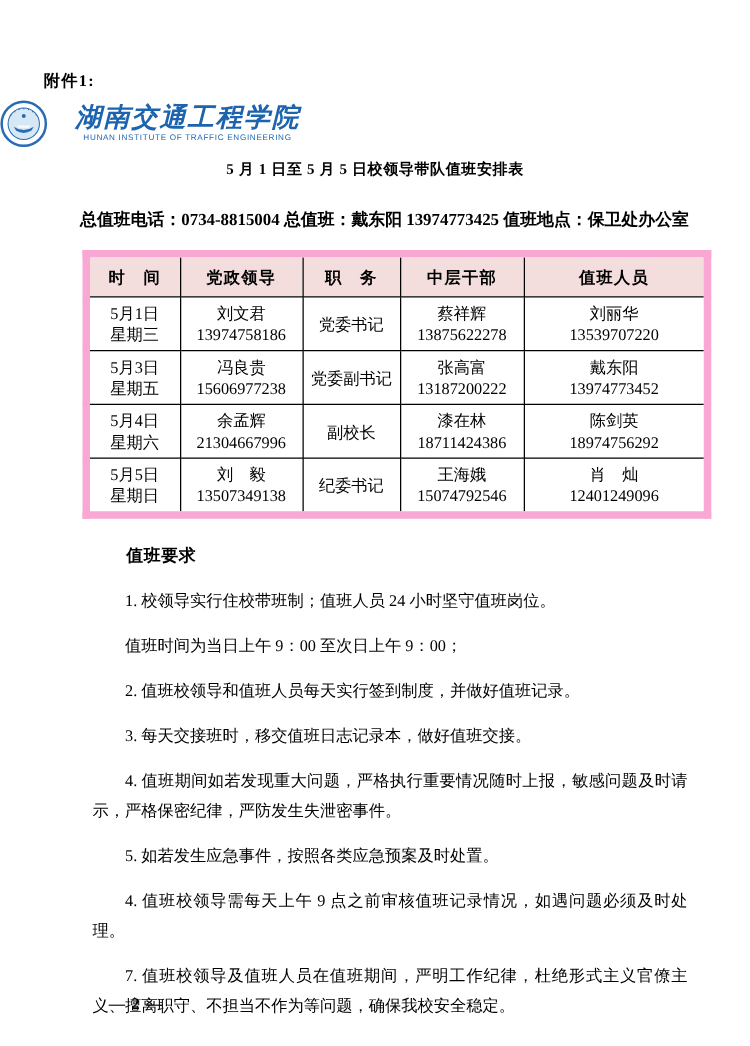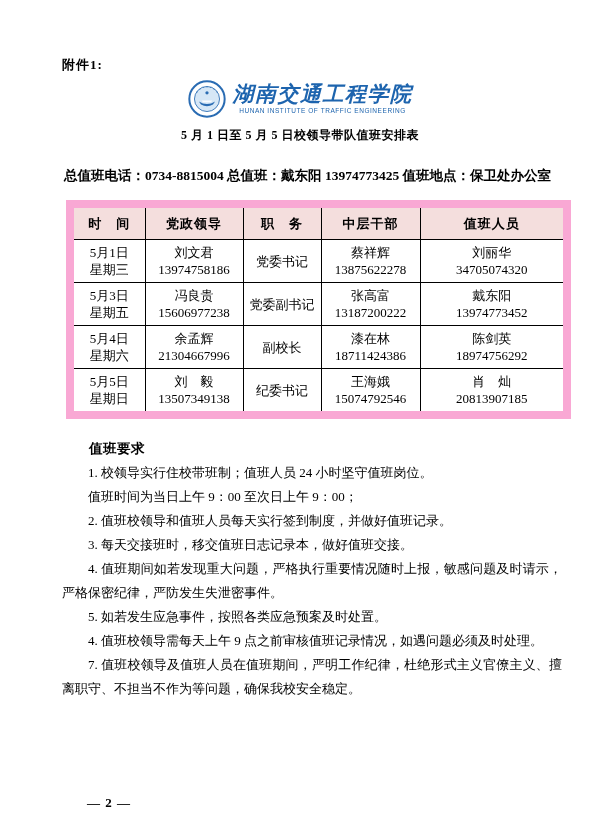--- a/index.html
+++ b/index.html
@@ -3,24 +3,24 @@
 <meta charset="utf-8">
 <style>
   html,body{margin:0;padding:0;}
   body{
     width:600px;height:837px;background:#ffffff;position:relative;
     font-family:"Liberation Serif","DejaVu Serif",serif;
     color:var(--text,#000);
     -webkit-font-smoothing:antialiased;
   }
   .attachment{
-    padding:56px 0 0 62px;font-size:13px;font-weight:600;letter-spacing:1px;
+    padding:56px 0 0 35px;font-size:13px;font-weight:600;letter-spacing:1px;
   }
   .logo-row{
-    margin-top:6px;display:flex;justify-content:center;align-items:center;gap:7px;
+    margin-top:6px;display:flex;justify-content:flex-start;align-items:center;gap:22px;
   }
   .emblem{width:38px;height:38px;flex:0 0 auto;}
   .logo-text{display:flex;flex-direction:column;align-items:center;line-height:1;}
   .logo-cn{
     font-size:21px;font-weight:bold;font-style:italic;color:var(--logo_blue,#1d64ae);
     letter-spacing:1.5px;white-space:nowrap;
   }
   .logo-en{
     margin-top:3px;font-size:6.5px;color:var(--logo_blue,#1d64ae);
     font-family:"Liberation Sans","DejaVu Sans",sans-serif;
@@ -28,36 +28,36 @@
   }
   .doc-title{
     margin-top:9px;text-align:center;font-size:12px;font-weight:bold;
     letter-spacing:0.5px;white-space:nowrap;
   }
   .info-line{
     margin:23px 0 0 64px;font-size:13.5px;font-weight:bold;white-space:nowrap;
   }
   table.duty{
     margin:15px 0 0 66px;border-collapse:collapse;table-layout:fixed;
-    width:497px;border:8px solid #f9a8d4;padding-left:48px;
+    width:497px;border:6px solid #f9a8d4;padding-left:48px;
   }
   table.duty th,table.duty td{
     border:1px solid #000;text-align:center;vertical-align:middle;
     font-size:13px;padding:2px 1px;overflow:hidden;
   }
   table.duty th{
     background:var(--table_header_bg,#f4dedd);height:27px;font-weight:600;letter-spacing:1px;
   }
   table.duty td{height:38px;line-height:17px;}
   .cell-2line span{display:block;}
   .req{margin:18px 38px 0 62px;font-size:13px;line-height:24px;}
   .req-heading{
     font-weight:bold;font-size:13.5px;text-indent:2em;margin:0 0 2px 0;letter-spacing:0.5px;
   }
-  .req p{margin:0;text-indent:2em;text-align:justify;}
+  .req p{margin:12px;text-indent:2em;text-align:justify;}
   .page-num{
     position:absolute;left:87px;bottom:26px;font-size:13px;font-weight:bold;letter-spacing:1px;
   }
 </style>
 </head>
 <body>
 
 <div class="attachment">附件1:</div>
 
 <div class="logo-row">
@@ -114,21 +114,21 @@
           <span>刘文君</span>
           <span>13974758186</span>
         </td>
       <td>党委书记</td>
       <td class="cell-2line">
           <span>蔡祥辉</span>
           <span>13875622278</span>
         </td>
       <td class="cell-2line">
           <span>刘丽华</span>
-          <span>34705074320</span>
+          <span>13539707220</span>
         </td>
     </tr>
     <tr>
       <td class="cell-2line">
           <span>5月3日</span>
           <span>星期五</span>
         </td>
       <td class="cell-2line">
           <span>冯良贵</span>
           <span>15606977238</span>
@@ -171,21 +171,21 @@
           <span>刘　毅</span>
           <span>13507349138</span>
         </td>
       <td>纪委书记</td>
       <td class="cell-2line">
           <span>王海娥</span>
           <span>15074792546</span>
         </td>
       <td class="cell-2line">
           <span>肖　灿</span>
-          <span>20813907185</span>
+          <span>12401249096</span>
         </td>
     </tr>
   </tbody>
 </table>
 
 <div class="req">
   <p class="req-heading">值班要求</p>
   <p>1. 校领导实行住校带班制；值班人员 24 小时坚守值班岗位。</p>
   <p>值班时间为当日上午 9：00 至次日上午 9：00；</p>
   <p>2. 值班校领导和值班人员每天实行签到制度，并做好值班记录。</p>

